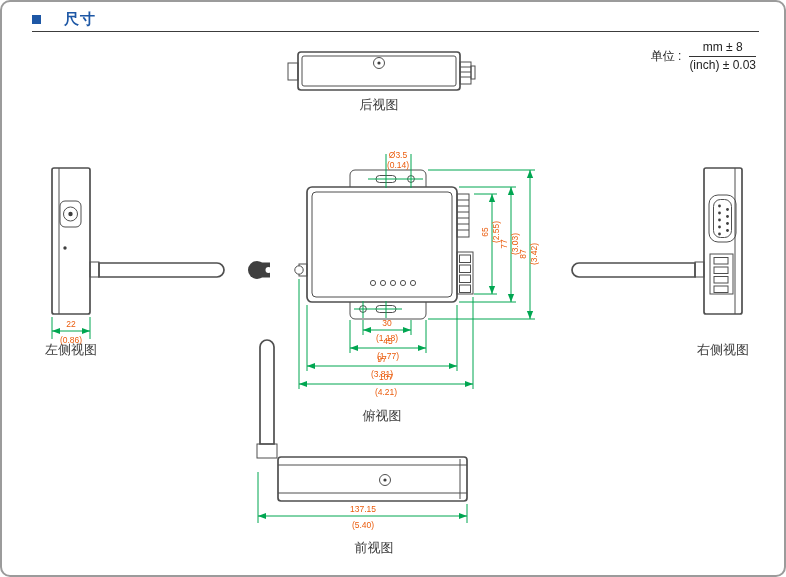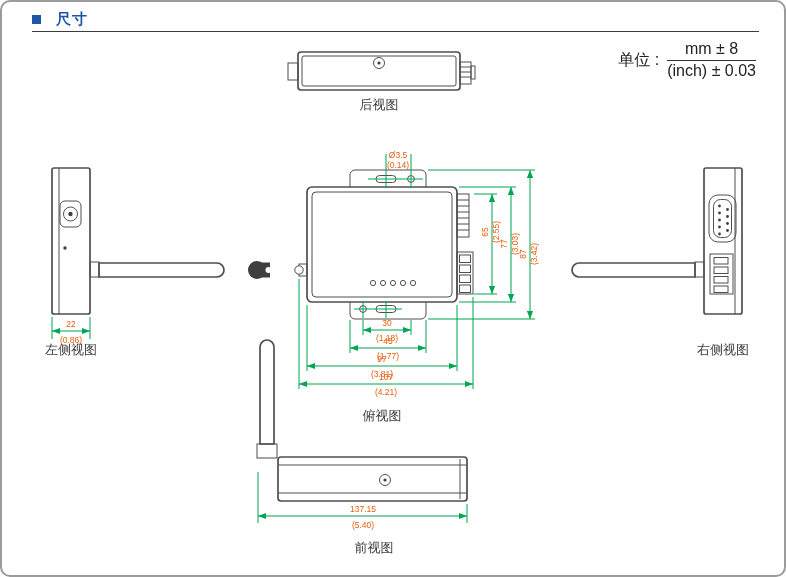--- a/index.html
+++ b/index.html
@@ -1,26 +1,26 @@
 <!DOCTYPE html>
 <html><head>
 <meta charset="utf-8">
 <style>
   html,body { margin:0; padding:0; background:#fff; }
   .frame {
     position:relative; width:786px; height:577px; box-sizing:border-box;
     border:2px solid #9b9b9b; border-radius:10px; background:#fff; overflow:hidden;
     font-family:"Liberation Sans", sans-serif;
   }
-  .header { position:absolute; top:8px; left:30px; display:flex; align-items:center; gap:15px; }
+  .header { position:absolute; top:8px; left:30px; display:flex; align-items:center; gap:23px; }
   .bullet { width:9px; height:9px; background:#1d57a5; display:inline-block; }
   .title  { color:#1d57a5; font-weight:bold; font-size:15px; letter-spacing:1px; }
   .rule   { position:absolute; top:29px; left:30px; width:727px; border-top:1.6px solid #3c3c3c; }
   .unit   { position:absolute; top:38px; right:28px; display:flex; align-items:center; gap:8px;
-            color:#222; font-size:16px; }
+            color:#222; font-size:12px; }
   .unit .frac { display:flex; flex-direction:column; align-items:center; }
   .unit .frac .mm { width:100%; box-sizing:border-box; text-align:center;
                     padding:0 5px 2px; border-bottom:1.2px solid #333; }
   .unit .frac .inch { padding-top:1px; }
   .canvas { position:absolute; left:0; top:0; }
   svg text { font-family:"Liberation Sans", sans-serif; }
   .dimtext { fill:#EA5B0C; font-size:8.5px; text-anchor:middle; }
   .vlabel  { fill:#3c3c3c; font-size:13px; text-anchor:middle; }
   .dim  { stroke:#00A651; stroke-width:1; fill:none; }
   .ol2  { stroke:#4f4f4f; stroke-width:1.7; fill:#fff; }

